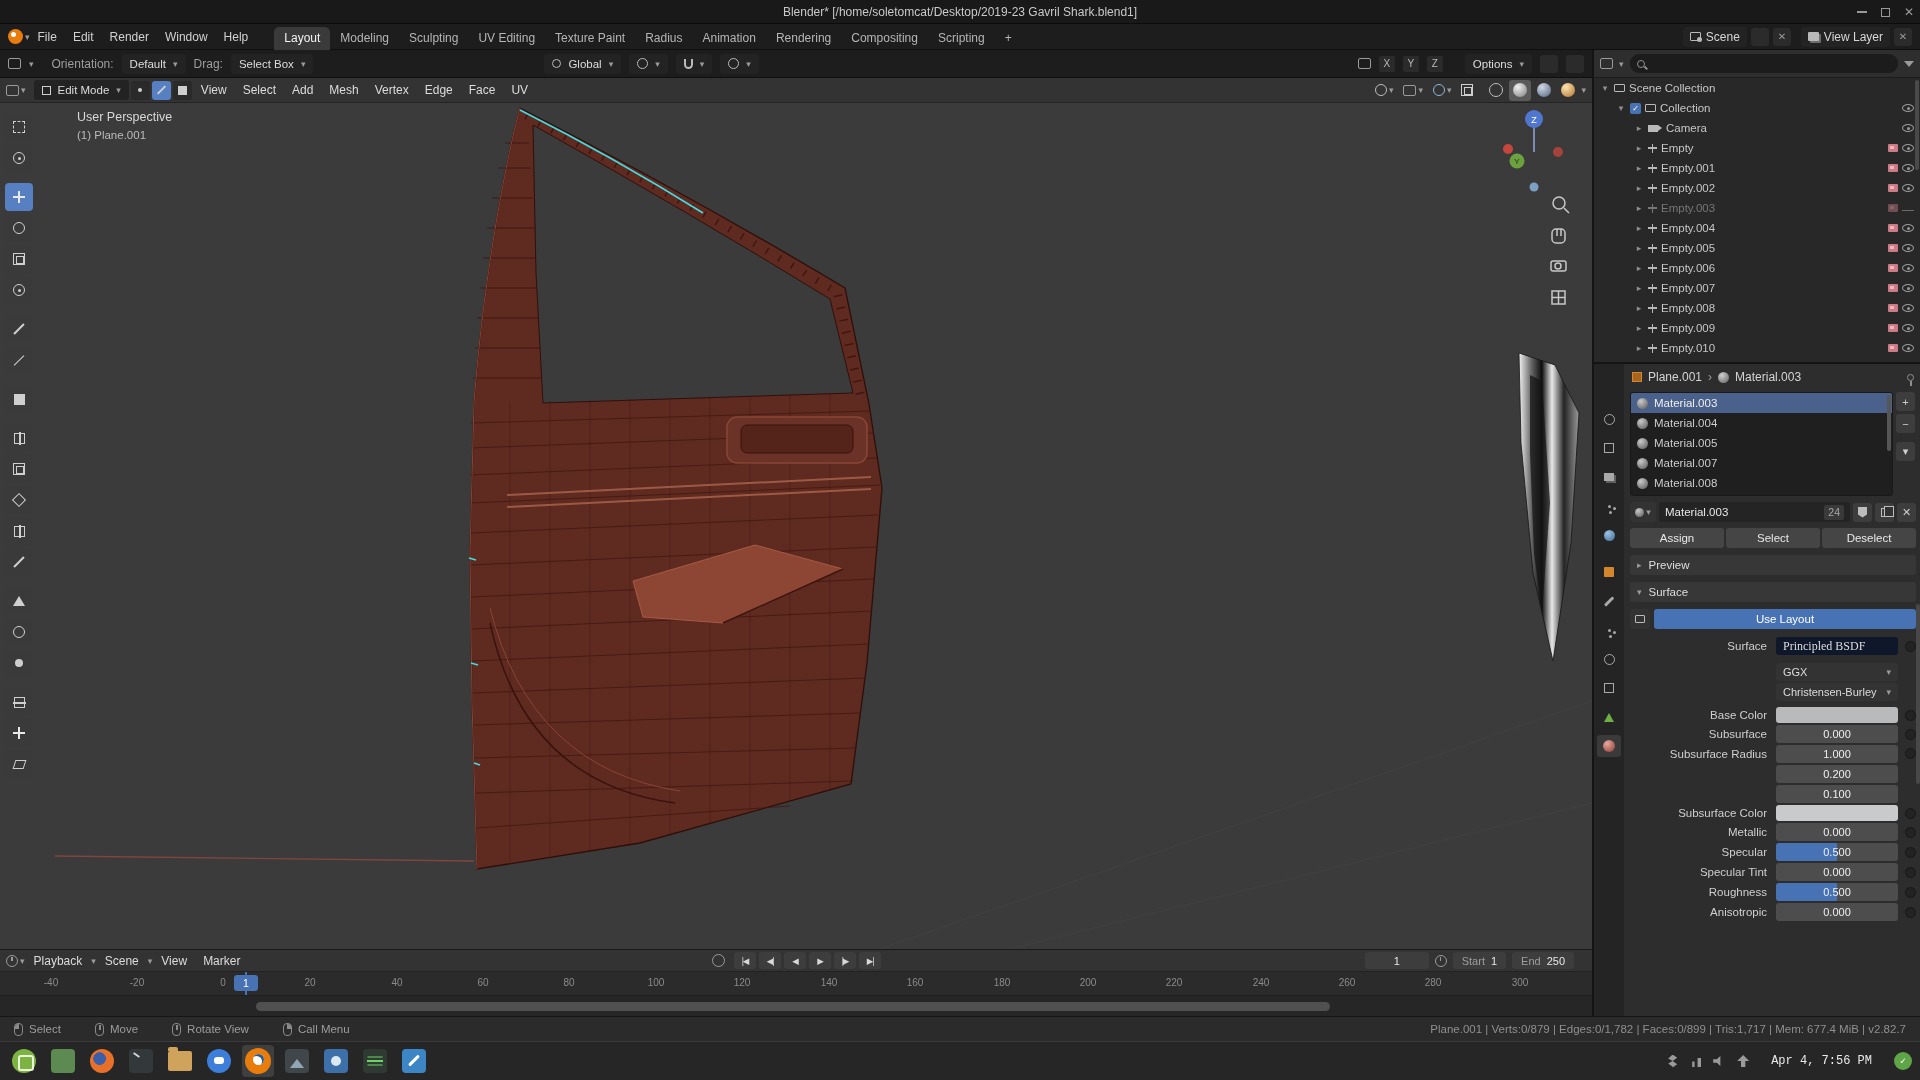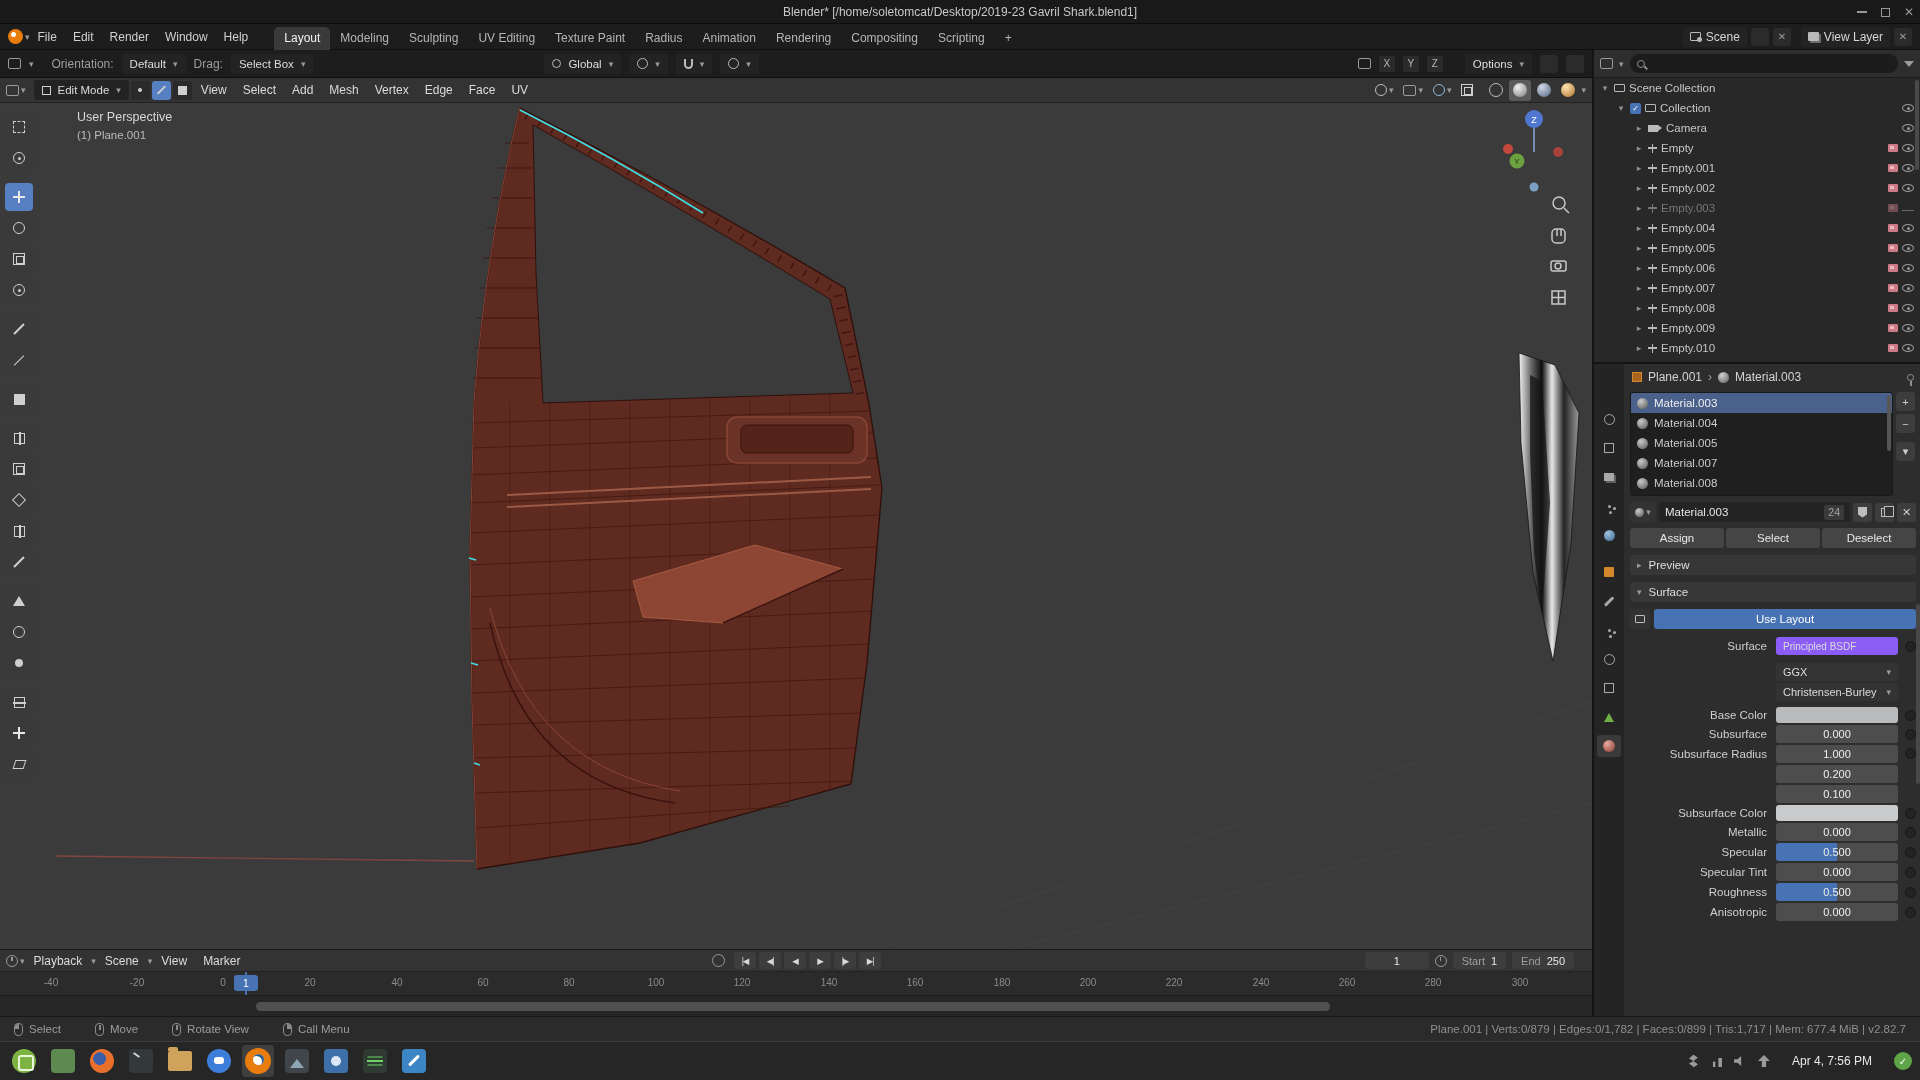--- a/index.html
+++ b/index.html
@@ -149,21 +149,21 @@
   .un-icon { width:20px; height:20px; background:#333333; border-radius:3px; display:flex; align-items:center; justify-content:center; }
   .un-node { width:10px; height:8px; border:1px solid #bdbdbd; border-radius:1px; }
   .un-btn { flex:1; height:20px; background:#4772b3; border-radius:3px; display:flex; align-items:center; justify-content:center; color:#fff; font-size:11.5px; }
   .prow { display:flex; align-items:center; margin-top:2px; }
   .plabel { flex:0 0 146px; text-align:right; padding-right:9px; color:#cfcfcf; font-size:11.5px; }
   .pwidget { flex:1; display:flex; flex-direction:column; gap:2px; }
   .val { height:18px; background:#4d4d4d; border-radius:3px; position:relative; overflow:hidden; text-align:center; color:#f0f0f0; font-size:11px; line-height:18px; }
   .val .fillbar { position:absolute; left:0; top:0; bottom:0; background:#4772b3; }
   .val span { position:relative; }
   .dropdn { height:18px; background:#333333; border-radius:3px; display:flex; align-items:center; justify-content:space-between; padding:0 7px; color:#dcdcdc; font-size:11px; }
-  .shfield { height:18px; background:#8b5cf6; border-radius:3px; display:flex; align-items:center; padding:0 7px; color:#dcdcdc; font-size:10px; }
+  .shfield { height:18px; background:#0f172a; border-radius:3px; display:flex; align-items:center; padding:0 7px; color:#dcdcdc; font-size:12px;font-family:Liberation Serif, serif; }
   .swatch { height:16px; border-radius:3px; background:#b9babc; }
   .swatch2 { height:16px; border-radius:3px; background:#c9cacb; }
   .dslot { flex:0 0 18px; display:flex; justify-content:flex-end; }
   .adot { width:11px; height:11px; border-radius:50%; background:#232323; border:1px solid #171717; }
   #props-scroll { position:absolute; right:0px; top:240px; width:4px; height:180px; background:#484848; border-radius:2px; }
 
   
   #timeline { left:0; top:949px; width:1592px; height:67px; background:#2e2e2e; border-top:1px solid #1a1a1a; }
   #tl-head { height:22px; background:#333333; display:flex; align-items:center; padding:0 6px; gap:2px; border-bottom:1px solid #222222; position:relative; }
   .clockic { width:12px; height:12px; border:1.5px solid #9a9a9a; border-radius:50%; position:relative; }
@@ -206,21 +206,21 @@
   .app-blender { width:26px; height:26px; border-radius:50%; background:#e87d0d; position:relative; }
   .app-blender::after { content:""; position:absolute; left:8px; top:6px; width:11px; height:11px; border-radius:50%; background:#fff; box-shadow:inset -2px 2px 0 #2e5a87; }
   .app-dark { width:24px; height:24px; border-radius:4px; background:#41464a; position:relative; }
   .app-dark::after { content:""; position:absolute; left:5px; top:10px; border-left:7px solid transparent; border-right:7px solid transparent; border-bottom:9px solid #8fa6b5; }
   .app-cam { width:24px; height:24px; border-radius:4px; background:#3d6fa8; position:relative; }
   .app-cam::after { content:""; position:absolute; left:7px; top:7px; width:10px; height:10px; border-radius:50%; background:#dce9f5; }
   .app-wave { width:24px; height:24px; border-radius:4px; background:#2f3a32; position:relative; }
   .app-wave::after { content:""; position:absolute; left:4px; top:11px; width:16px; height:2px; background:#6fd465; box-shadow:0 -4px 0 -0.5px #6fd465, 0 4px 0 -0.5px #6fd465; }
   .app-pen { width:24px; height:24px; border-radius:4px; background:#3d86c6; position:relative; }
   .app-pen::after { content:""; position:absolute; left:5px; top:10px; width:14px; height:3px; background:#fff; transform:rotate(-45deg); border-radius:2px; }
-  #tray { margin-left:auto; display:flex; align-items:center; gap:12px; }
+  #tray { margin-left:auto; display:flex; align-items:center; gap:12px;font-family:Liberation Mono, monospace; }
   .trayic { width:12px; height:12px; background:#9a9a9a; }
   .tr-bt { clip-path:polygon(50% 0, 100% 25%, 50% 50%, 100% 75%, 50% 100%, 50% 0, 0 30%, 50% 50%, 0 70%, 50% 95%); width:9px; height:13px; }
   .tr-net { clip-path:polygon(0 100%, 25% 100%, 25% 55%, 45% 55%, 45% 100%, 70% 100%, 70% 25%, 100% 25%, 100% 100%, 0 100%); }
   .tr-vol { clip-path:polygon(0 35%, 30% 35%, 60% 8%, 60% 92%, 30% 65%, 0 65%); }
   .tr-up { clip-path:polygon(50% 0, 100% 50%, 68% 50%, 68% 100%, 32% 100%, 32% 50%, 0 50%); }
   #clock { color:#e8e8e8; font-size:12px; margin:0 10px; }
   .shieldok { width:18px; height:18px; border-radius:50%; background:#5fa548; color:#fff; font-size:10px; display:flex; align-items:center; justify-content:center; }
 </style>
 </head>
 <body>

